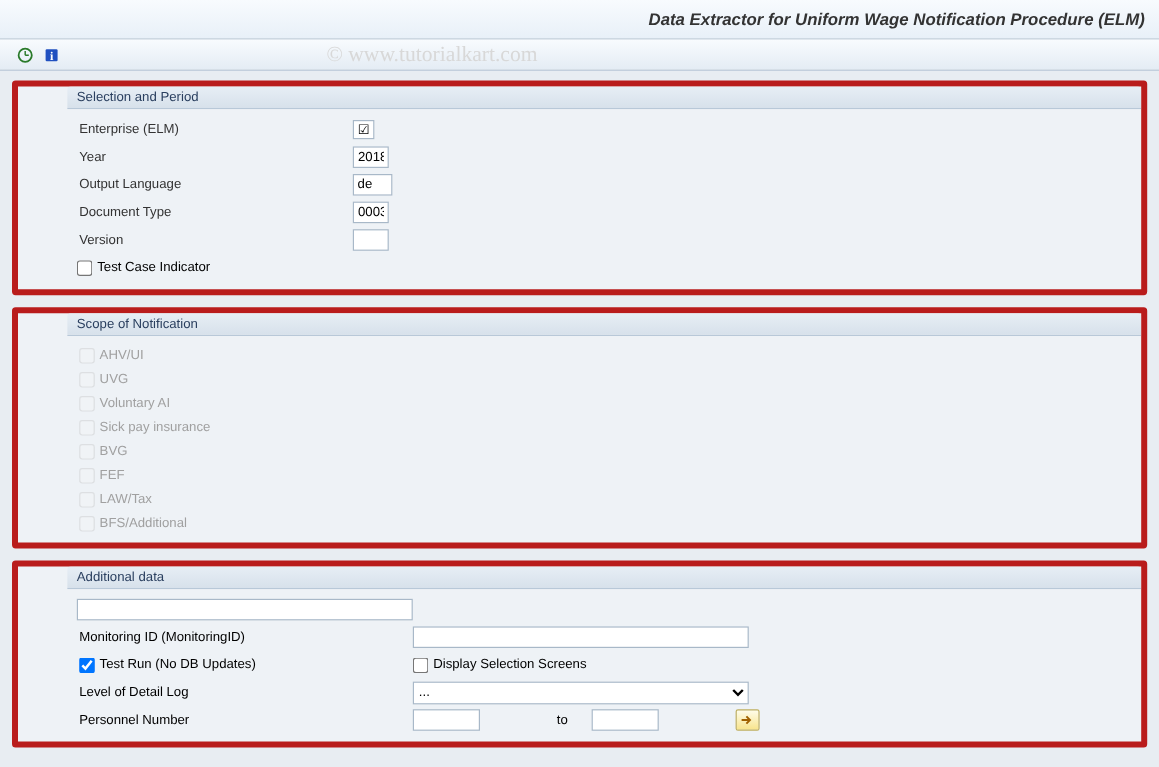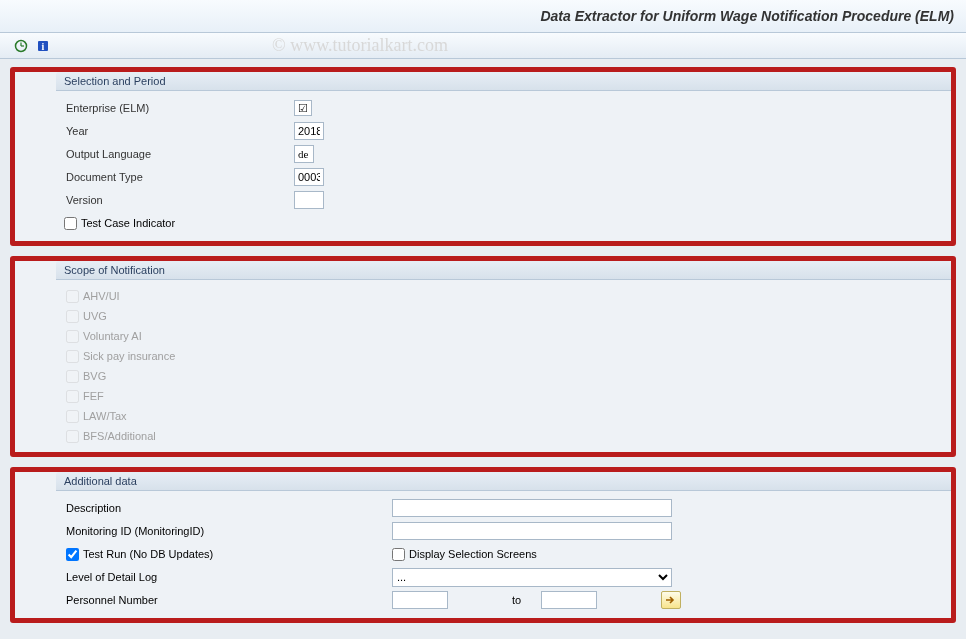--- a/index.html
+++ b/index.html
@@ -87,21 +87,21 @@
       color: #333;
       padding-left: 2px;
     }
     input[type="text"] {
       border: 1px solid #a8b8c8;
       background: #fff;
       font-size: 11px;
       padding: 1px 3px;
       height: 18px;
     }
-    input.w-28 { width: 20px; font-family: Liberation Serif, serif; }
+    input.w-28 { width: 33px; }
     input.w-38 { width: 30px; }
     input.w-56 { width: 56px; }
     input.w-280 { width: 280px; }
     .elm-check {
       width: 18px; height: 16px;
       border: 1px solid #a8b8c8;
       background: #fff;
       display: inline-flex;
       align-items: center;
       justify-content: center;
@@ -122,21 +122,21 @@
     }
     .scope-row.disabled { color: #a0a0a0; }
     .scope-row.disabled input { opacity: 0.5; }
     .add-row {
       display: flex;
       align-items: center;
       min-height: 22px;
       margin-bottom: 1px;
     }
     .add-col1 { width: 280px; display: flex; align-items: center; gap: 4px; padding-left: 2px; }
-    .add-col2 { display: flex; align-items: center; gap: 4px; margin-left: 48px; }
+    .add-col2 { display: flex; align-items: center; gap: 4px; }
     select {
       border: 1px solid #a8b8c8;
       background: #fff;
       font-size: 11px;
       height: 19px;
       width: 280px;
     }
     .to-label { margin: 0 16px 0 60px; }
     .arrow-btn {
       width: 20px; height: 18px;
@@ -243,23 +243,20 @@
         <input type="checkbox" disabled="" style="">
         <span>BFS/Additional</span>
       </div>
     </div>
   </div>
 
   <div class="group">
     <div class="group-header">Additional data</div>
     <div class="group-body">
       <div class="add-row">
-        <div class="add-col1">
-            <span>Description</span>
-          </div>
         <div class="add-col2">
             <input type="text" class="w-280" value="" style="">
           </div>
       </div>
       <div class="add-row">
         <div class="add-col1">
             <span>Monitoring ID (MonitoringID)</span>
           </div>
         <div class="add-col2">
             <input type="text" class="w-280" value="" style="">

